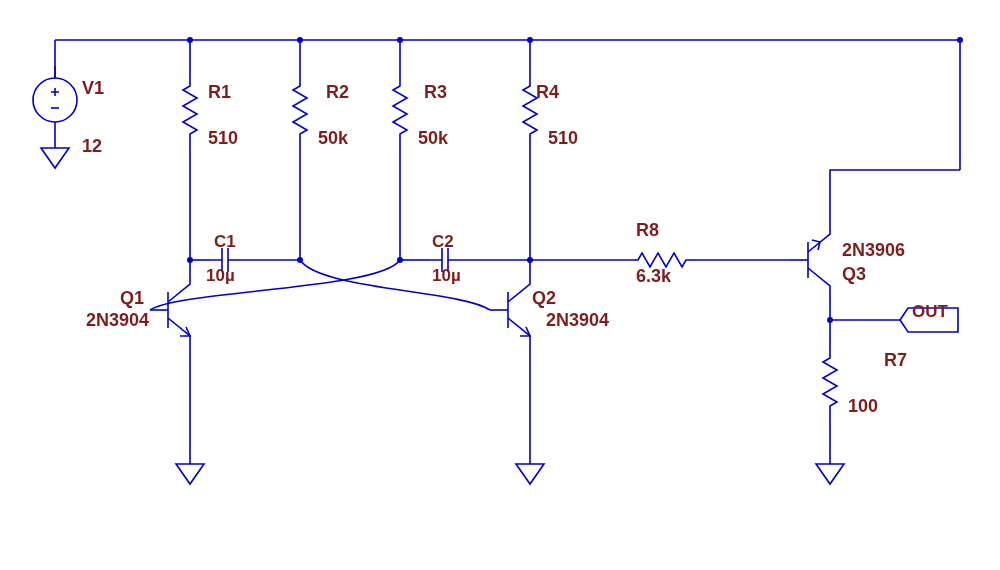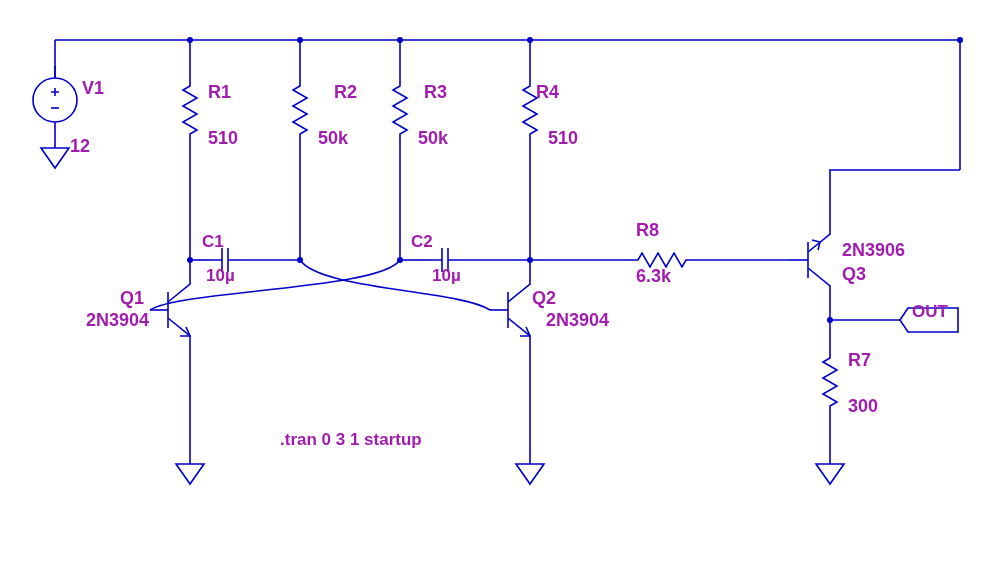--- a/index.html
+++ b/index.html
@@ -1,21 +1,21 @@
 <!DOCTYPE html>
 <html><head>
 <meta charset="utf-8">
 <style>
   html,body{margin:0;padding:0;background:#fff;font-family:Arial,Helvetica,sans-serif}
   #stage{position:relative;width:1000px;height:570px}
   svg{position:absolute;left:0;top:0}
   .wire{stroke:#0000cc;stroke-width:1.6;fill:none}
   .sym{stroke:#0000cc;stroke-width:1.6;fill:none}
   .node{fill:#0000cc}
-  .lbl{position:absolute;font:bold 18px Arial;color:#a21caf;white-space:nowrap}
+  .lbl{position:absolute;font:bold 18px Arial;color:#7f1d1d;white-space:nowrap}
   .lbl.small{font-size:17px}
 </style>
 </head>
 <body>
 <div id="stage">
 
 <svg width="1000" height="570">
 
   <defs>
 
@@ -132,47 +132,46 @@
   <circle class="node" cx="530" cy="40" r="3"></circle>
   <circle class="node" cx="960" cy="40" r="3"></circle>
   <circle class="node" cx="190" cy="260" r="3"></circle>
   <circle class="node" cx="300" cy="260" r="3"></circle>
   <circle class="node" cx="400" cy="260" r="3"></circle>
   <circle class="node" cx="530" cy="260" r="3"></circle>
   <circle class="node" cx="830" cy="320" r="3"></circle>
 </svg>
 
 <div class="lbl" style="left:82px;top:78px">V1</div>
-<div class="lbl" style="left:70px;top:136px">12</div>
+<div class="lbl" style="left:82px;top:136px">12</div>
 
 <div class="lbl" style="left:208px;top:82px">R1</div>
 <div class="lbl" style="left:208px;top:128px">510</div>
-<div class="lbl" style="left:334px;top:82px">R2</div>
+<div class="lbl" style="left:326px;top:82px">R2</div>
 <div class="lbl" style="left:318px;top:128px">50k</div>
 <div class="lbl" style="left:424px;top:82px">R3</div>
 <div class="lbl" style="left:418px;top:128px">50k</div>
 <div class="lbl" style="left:536px;top:82px">R4</div>
 <div class="lbl" style="left:548px;top:128px">510</div>
 
-<div class="lbl small" style="left:202px;top:232px">C1</div>
+<div class="lbl small" style="left:214px;top:232px">C1</div>
 <div class="lbl small" style="left:206px;top:266px">10µ</div>
-<div class="lbl small" style="left:411px;top:232px">C2</div>
+<div class="lbl small" style="left:432px;top:232px">C2</div>
 <div class="lbl small" style="left:432px;top:266px">10µ</div>
 
 <div class="lbl" style="left:636px;top:220px">R8</div>
 <div class="lbl" style="left:636px;top:266px">6.3k</div>
 
 <div class="lbl" style="left:120px;top:288px">Q1</div>
 <div class="lbl" style="left:86px;top:310px">2N3904</div>
 <div class="lbl" style="left:532px;top:288px">Q2</div>
 <div class="lbl" style="left:546px;top:310px">2N3904</div>
 
 <div class="lbl" style="left:842px;top:240px">2N3906</div>
 <div class="lbl" style="left:842px;top:264px">Q3</div>
 
-<div class="lbl" style="left:848px;top:350px">R7</div>
-<div class="lbl" style="left:848px;top:396px">300</div>
+<div class="lbl" style="left:884px;top:350px">R7</div>
+<div class="lbl" style="left:848px;top:396px">100</div>
 
 <div class="lbl small" style="left:912px;top:302px">OUT</div>
 
-<div class="lbl small" style="left:280px;top:430px">.tran 0 3 1 startup</div>
 
 </div>
 
 </body></html>

